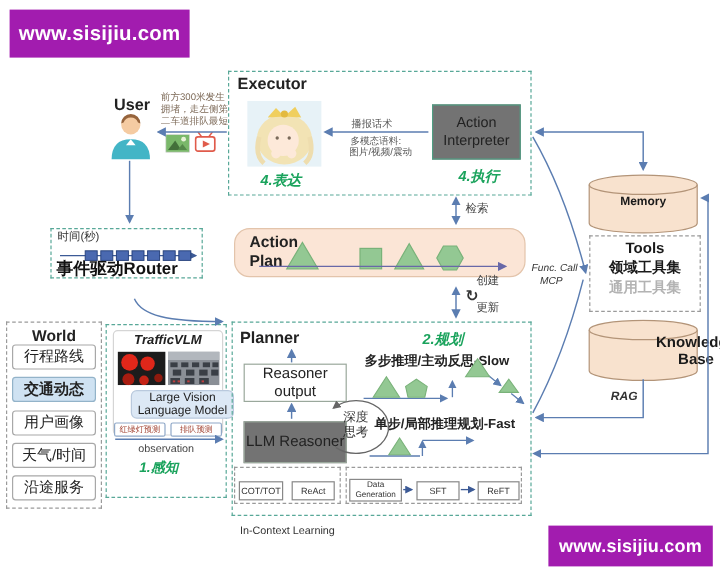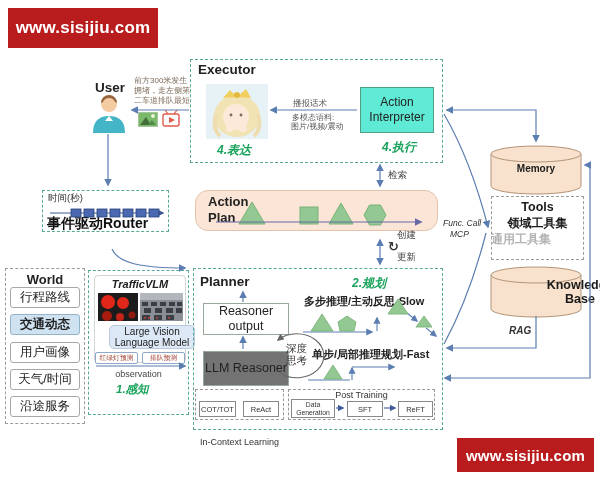--- a/index.html
+++ b/index.html
@@ -1,20 +1,20 @@
 <!DOCTYPE html>
 <html><head>
 <meta charset="utf-8">
 <style>
   html,body{margin:0;padding:0;background:#fff;}
   .canvas{position:relative;width:600px;height:480px;background:#fff;overflow:hidden;
           font-family:"Liberation Sans","DejaVu Sans",sans-serif;color:#222;}
   .abs{position:absolute;}
   .t{position:absolute;white-space:nowrap;line-height:1.15;}
-  .wm{position:absolute;background:#b91c1c;color:#fff;font-weight:bold;
+  .wm{position:absolute;background:#a21caf;color:#fff;font-weight:bold;
       display:flex;align-items:center;justify-content:center;letter-spacing:.2px;}
   .dashT{position:absolute;border:1.6px dashed #58a898;box-sizing:border-box;background:transparent;}
   .dashG{position:absolute;border:1.3px dashed #9a9a9a;box-sizing:border-box;}
   .stage{position:absolute;color:#1aa35c;font-weight:bold;font-style:italic;white-space:nowrap;}
   .wbox{position:absolute;border:1px solid #a8a8a8;border-radius:3px;background:#fff;
         display:flex;align-items:center;justify-content:center;font-size:12.5px;box-sizing:border-box;}
   .wbox.active{background:#cfe2f2;font-weight:bold;border-color:#93b3c9;}
   .sbox{position:absolute;border:1px solid #888;background:#fff;box-sizing:border-box;
         display:flex;align-items:center;justify-content:center;text-align:center;color:#333;}
   .cyl-label{position:absolute;text-align:center;font-weight:bold;color:#1a1a1a;}
@@ -39,21 +39,21 @@
       <circle cx="31" cy="11" r="3" fill="#e3ba3f"></circle>
       <circle cx="25" cy="31" r="1.4" fill="#7a6a5a"></circle>
       <circle cx="35" cy="31" r="1.4" fill="#7a6a5a"></circle>
       <circle cx="24" cy="44" r="4" fill="#fde9d9"></circle>
       <circle cx="37" cy="44" r="4" fill="#fde9d9"></circle>
       <path d="M10,30 Q6,45 14,52" stroke="#eeddae" stroke-width="4" fill="none"></path>
       <path d="M52,30 Q56,45 48,52" stroke="#eeddae" stroke-width="4" fill="none"></path>
     </svg>
   </div>
   <div class="stage" style="left:217px;top:142px;font-size:12px;">4.表达</div>
-  <div class="abs" style="left:360px;top:87px;width:74px;height:46px;border:1.2px solid #4f9d82;background:#5eead4;box-sizing:border-box;display:flex;align-items:center;justify-content:center;text-align:center;font-size:12px;line-height:15px;">Action Interpreter</div>
+  <div class="abs" style="left:360px;top:87px;width:74px;height:46px;border:1.2px solid #4f9d82;background:#737373;box-sizing:border-box;display:flex;align-items:center;justify-content:center;text-align:center;font-size:12px;line-height:15px;">Action Interpreter</div>
   <div class="stage" style="left:382px;top:139px;font-size:12px;">4.执行</div>
   <div class="t" style="left:293px;top:99px;font-size:8.5px;color:#555;">播报话术</div>
   <div class="t" style="left:292px;top:113px;font-size:8px;color:#555;">多模态语料:</div>
   <div class="t" style="left:291px;top:122px;font-size:8px;color:#555;">图片/视频/震动</div>
 
   <div class="t" style="left:95px;top:80px;font-size:13.5px;font-weight:bold;">User</div>
   <div class="abs" style="left:90px;top:93px;width:38px;height:40px;">
     <svg width="38" height="40" viewBox="0 0 38 40">
       <circle cx="19" cy="11" r="8" fill="#f5cba2"></circle>
       <path d="M11,10 a8,8 0 0 1 16,0 l-2,-1 a6.5,6.5 0 0 0 -12,0 z" fill="#96643c"></path>
@@ -102,21 +102,21 @@
     <svg width="92" height="50" viewBox="0 0 92 50">
       <path d="M1,9 L1,41 A45,8 0 0 0 91,41 L91,9" fill="#f8e2ce" stroke="#b39478" stroke-width="1"></path>
       <ellipse cx="46" cy="9" rx="45" ry="8" fill="#f8e2ce" stroke="#b39478" stroke-width="1"></ellipse>
     </svg>
   </div>
   <div class="cyl-label" style="left:490px;top:163px;width:92px;font-size:10px;">Memory</div>
 
   <div class="dashG" style="left:491px;top:196px;width:93px;height:64px;"></div>
   <div class="cyl-label" style="left:491px;top:200px;width:93px;font-size:12.5px;">Tools</div>
   <div class="cyl-label" style="left:491px;top:215px;width:93px;font-size:12px;">领域工具集</div>
-  <div class="abs" style="left:491px;top:231px;width:93px;font-size:12px;color:#b3b3b3;font-weight:bold;">通用工具集</div>
+  <div class="abs" style="left:491px;top:231px;width:93px;text-align:center;font-size:12px;color:#b3b3b3;font-weight:bold;">通用工具集</div>
   <div class="t" style="left:443px;top:219px;font-size:8.5px;font-style:italic;color:#333;">Func. Call</div>
   <div class="t" style="left:450px;top:230px;font-size:8.5px;font-style:italic;color:#333;">MCP</div>
 
   <div class="abs" style="left:490px;top:266px;width:92px;height:52px;">
     <svg width="92" height="52" viewBox="0 0 92 52">
       <path d="M1,9 L1,43 A45,8 0 0 0 91,43 L91,9" fill="#f8e2ce" stroke="#b39478" stroke-width="1"></path>
       <ellipse cx="46" cy="9" rx="45" ry="8" fill="#f8e2ce" stroke="#b39478" stroke-width="1"></ellipse>
     </svg>
   </div>
   <div class="cyl-label" style="left:490px;top:278px;width:92px;font-size:12.5px;line-height:14px;padding-left:44px;">
@@ -190,21 +190,20 @@
   </div>
   <div class="t" style="left:304px;top:295px;font-size:11px;font-weight:bold;">多步推理/主动反思-Slow</div>
   <div class="t" style="left:312px;top:348px;font-size:11px;font-weight:bold;">单步/局部推理规划-Fast</div>
 
   <div class="dashG" style="left:195px;top:389px;width:89px;height:31px;"></div>
   <div class="abs" style="left:195px;top:390px;width:89px;text-align:center;font-size:9px;color:#333;margin-top:47px;">In-Context Learning</div>
   <div class="sbox" style="left:199px;top:401px;width:37px;height:16px;font-size:7.5px;">COT/TOT</div>
   <div class="sbox" style="left:243px;top:401px;width:36px;height:16px;font-size:7.5px;">ReAct</div>
 
   <div class="dashG" style="left:288px;top:389px;width:147px;height:31px;"></div>
-  <div class="abs" style="left:288px;top:390px;width:147px;text-align:center;font-size:9px;color:#333;">Post Training</div>
   <div class="sbox" style="left:291px;top:399px;width:44px;height:19px;font-size:6.8px;line-height:8px;">Data Generation</div>
   <div class="sbox" style="left:347px;top:401px;width:36px;height:16px;font-size:7.5px;">SFT</div>
   <div class="sbox" style="left:398px;top:401px;width:35px;height:16px;font-size:7.5px;">ReFT</div>
 
   <svg id="wires" width="600" height="480" viewBox="0 0 600 480">
     <defs>
       <marker id="mB" viewBox="0 0 10 10" refX="8" refY="5" markerWidth="6.5" markerHeight="6.5" orient="auto-start-reverse">
           <path d="M0,0L10,5L0,10z" fill="#5b7db1"></path>
         </marker>
       <marker id="mP" viewBox="0 0 10 10" refX="8" refY="5" markerWidth="6.5" markerHeight="6.5" orient="auto-start-reverse">

